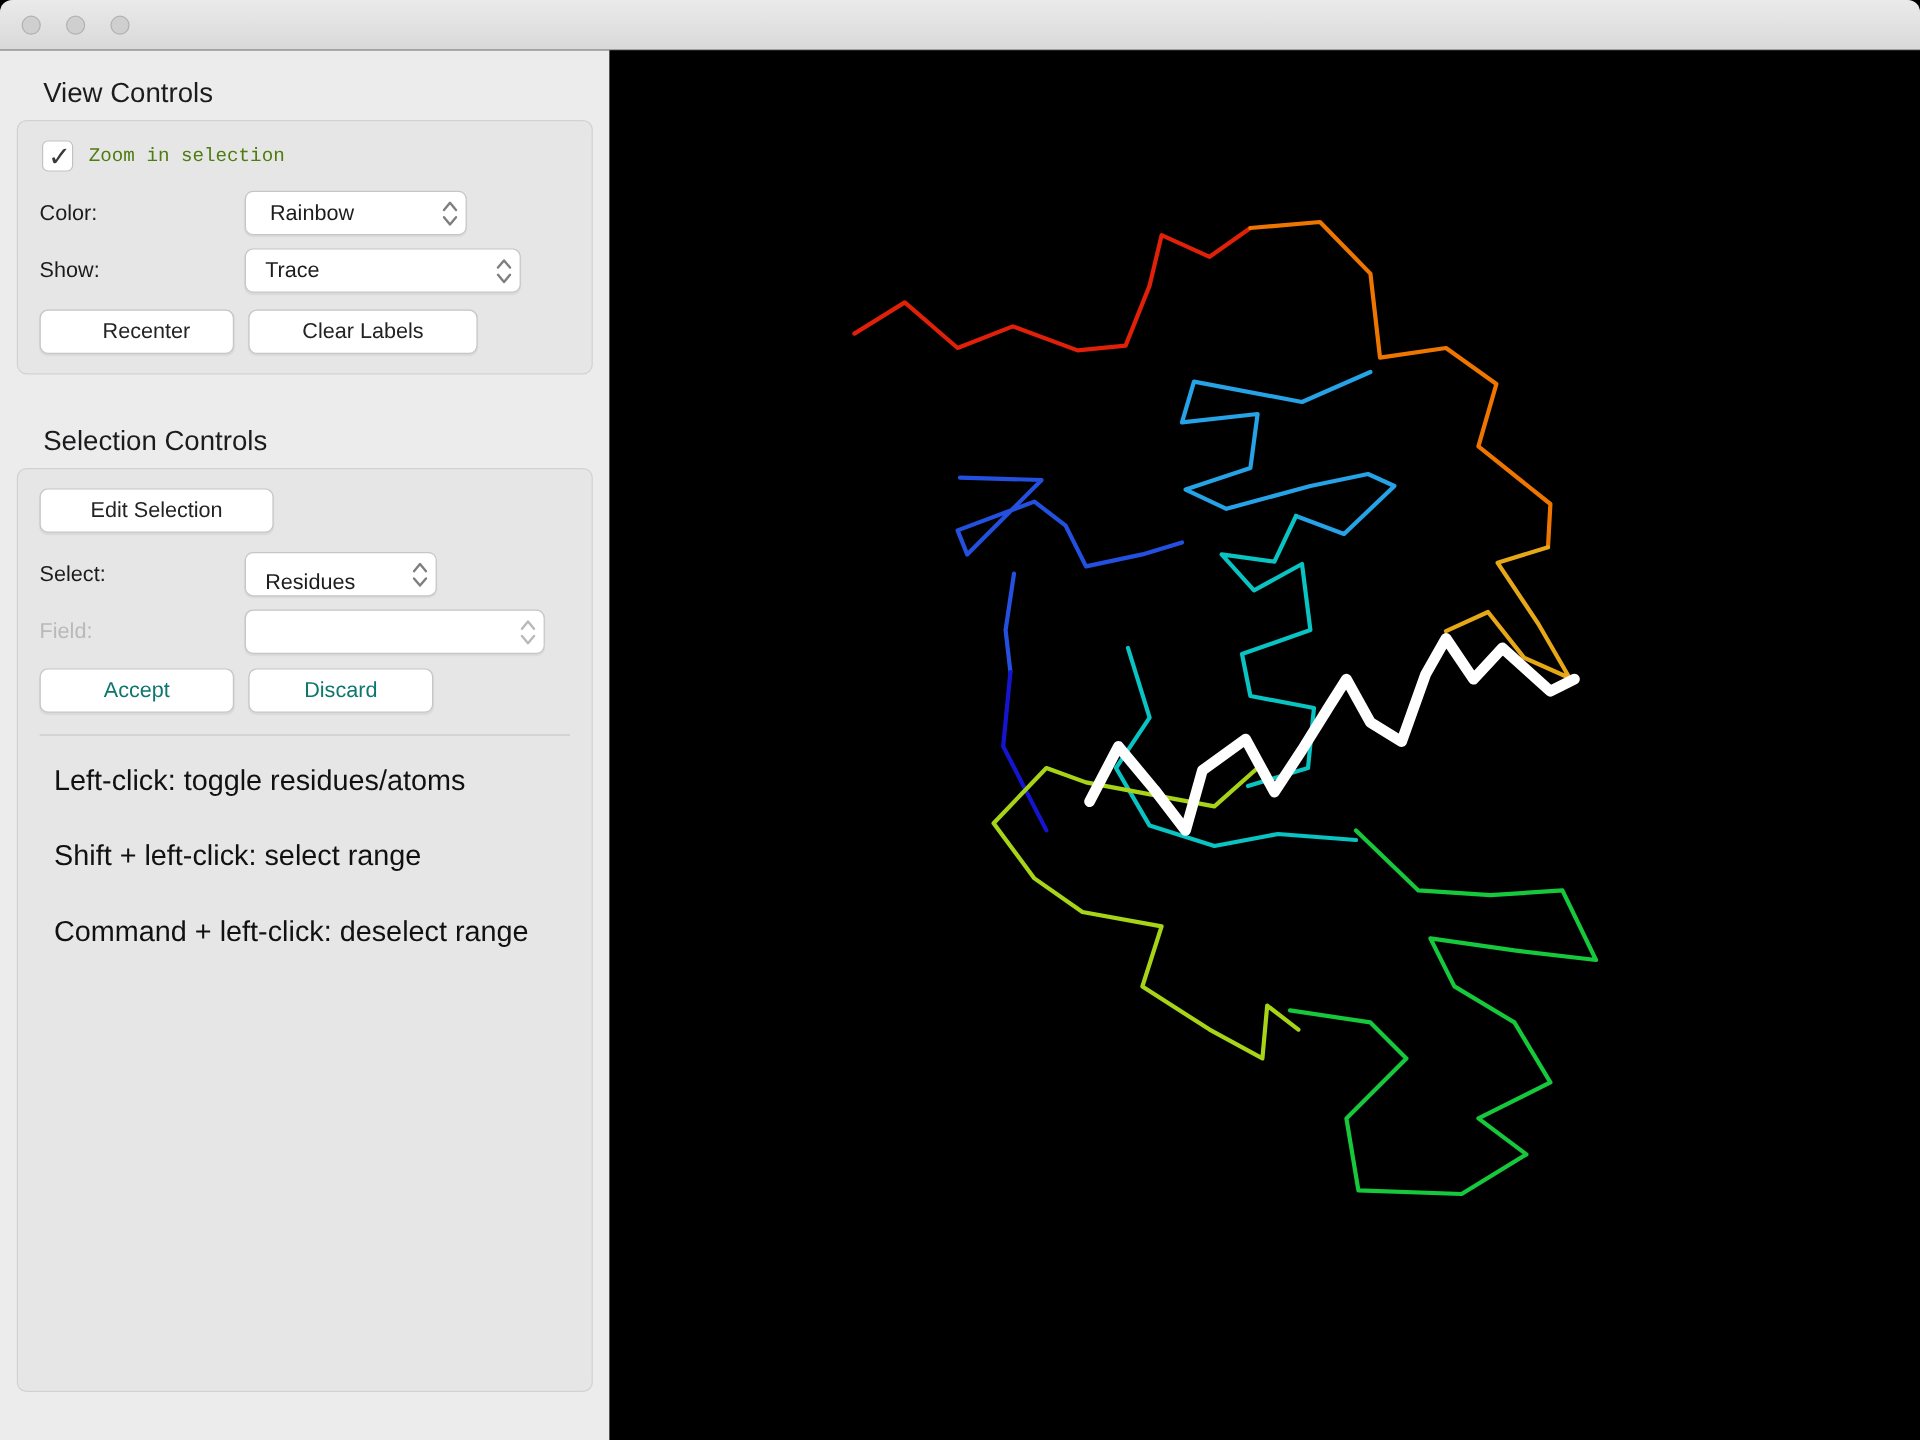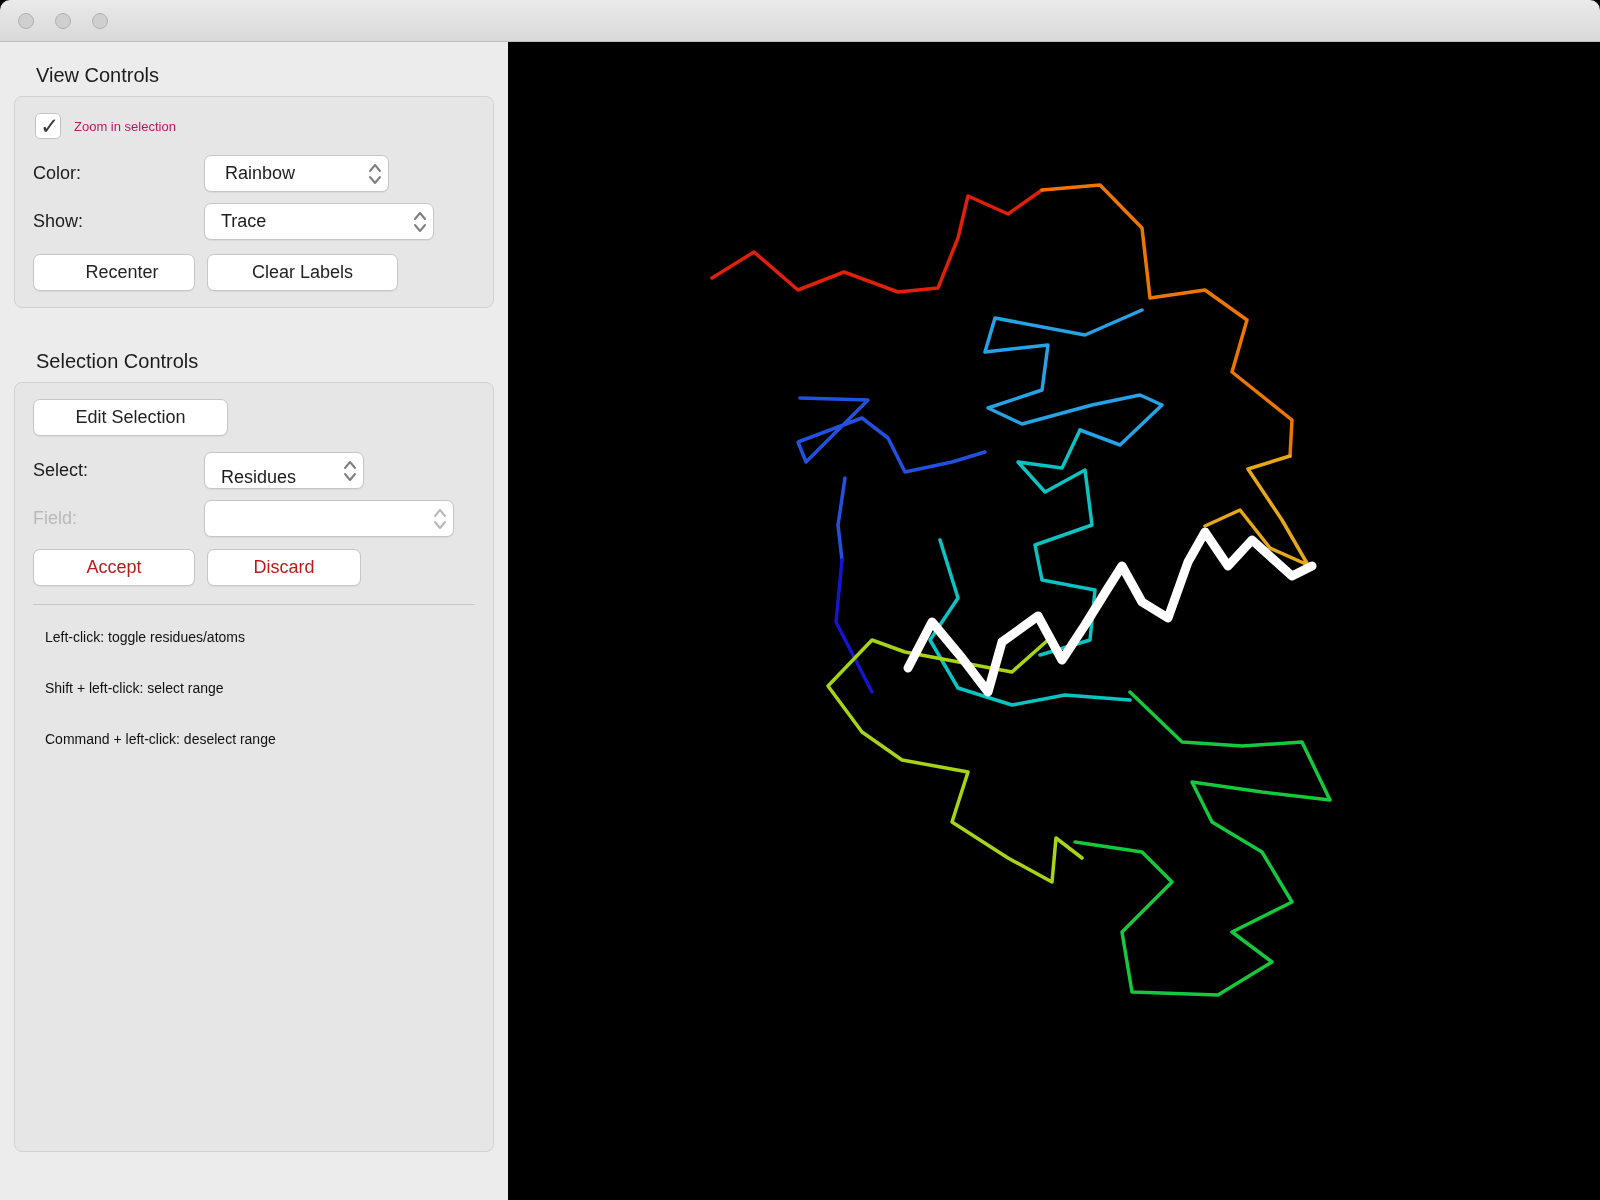--- a/index.html
+++ b/index.html
@@ -12,43 +12,43 @@
   .titlebar { height:42px; flex:0 0 42px; background:linear-gradient(#eaeaea,#d9d9d9); border-bottom:1px solid #bdbdbd; display:flex; align-items:center; padding-left:18px; gap:21px; }
   .traffic { width:16px; height:16px; border-radius:50%; background:#cfcfcf; border:1px solid #b2b2b2; }
 
   
   .main { flex:1; display:flex; min-height:0; }
   .sidebar { width:508px; flex:0 0 508px; background:#ececec; padding-top:14px; }
   .viewport { flex:1; background:#000; position:relative; }
   .viewport svg { display:block; width:100%; height:100%; }
 
   
-  .section-title { font-size:20px; color:#1c1c1e; margin:8px 0 9px 36px; }
+  .section-title { font-size:23px; color:#1c1c1e; margin:8px 0 9px 36px; }
   .groupbox { margin:0 14px; background:#e6e6e6; border:1px solid #d2d2d2; border-radius:8px; padding:12px 18px 16px 18px; }
   .groupbox.tall { height:770px; }
 
   .checkbox-row { display:flex; align-items:center; gap:13px; margin:4px 0 16px 2px; }
   .checkbox { width:26px; height:26px; background:#ffffff; border:1px solid #c2c2c2; border-radius:5px; position:relative; flex:0 0 26px; }
   .checkbox.checked::after { content:"✓"; position:absolute; left:4px; top:-1px; font-size:23px; font-weight:bold; color:#3a3a3a; }
-  .checkbox-label { font-size:13px; color:#be185d; }
+  .checkbox-label { font-size:16px; color:#4d7c0f;font-family:Liberation Mono, monospace; }
 
   .row { display:flex; align-items:center; margin:11px 0; }
   .row-label { width:171px; font-size:18px; color:#1c1c1e; flex:0 0 171px; }
   .row-label.disabled { color:#b9b9b9; }
 
   .popup { position:relative; height:37px; background:#ffffff; border:1px solid #c6c6c6; border-radius:7px; display:flex; align-items:center; padding:0 38px 0 16px; font-size:18px; color:#1c1c1e; box-shadow:0 1px 1px rgba(0,0,0,0.06); }
   .popup.disabled { color:#bdbdbd; }
   .stepper { position:absolute; right:6px; top:50%; transform:translateY(-50%); width:14px; height:24px; }
 
   .btn { height:37px; background:#ffffff; border:1px solid #c6c6c6; border-radius:7px; font-size:18px; color:#232323; display:flex; align-items:center; justify-content:center; box-shadow:0 1px 1px rgba(0,0,0,0.06); }
-  .btn.disabled { color:#b91c1c; }
+  .btn.disabled { color:#0f766e; }
   .btn-row { display:flex; gap:12px; margin-top:14px; }
 
   .divider { height:1px; background:#c9c9c9; margin:18px 0 24px 0; }
-  .help-line { font-size:14px; color:#111; margin:0 0 35px 12px; }
+  .help-line { font-size:24px; color:#111; margin:0 0 35px 12px; }
 </style>
 </head>
 <body>
 
 <div class="window">
 
   <div class="titlebar">
     <div class="traffic"></div>
     <div class="traffic"></div>
     <div class="traffic"></div>

